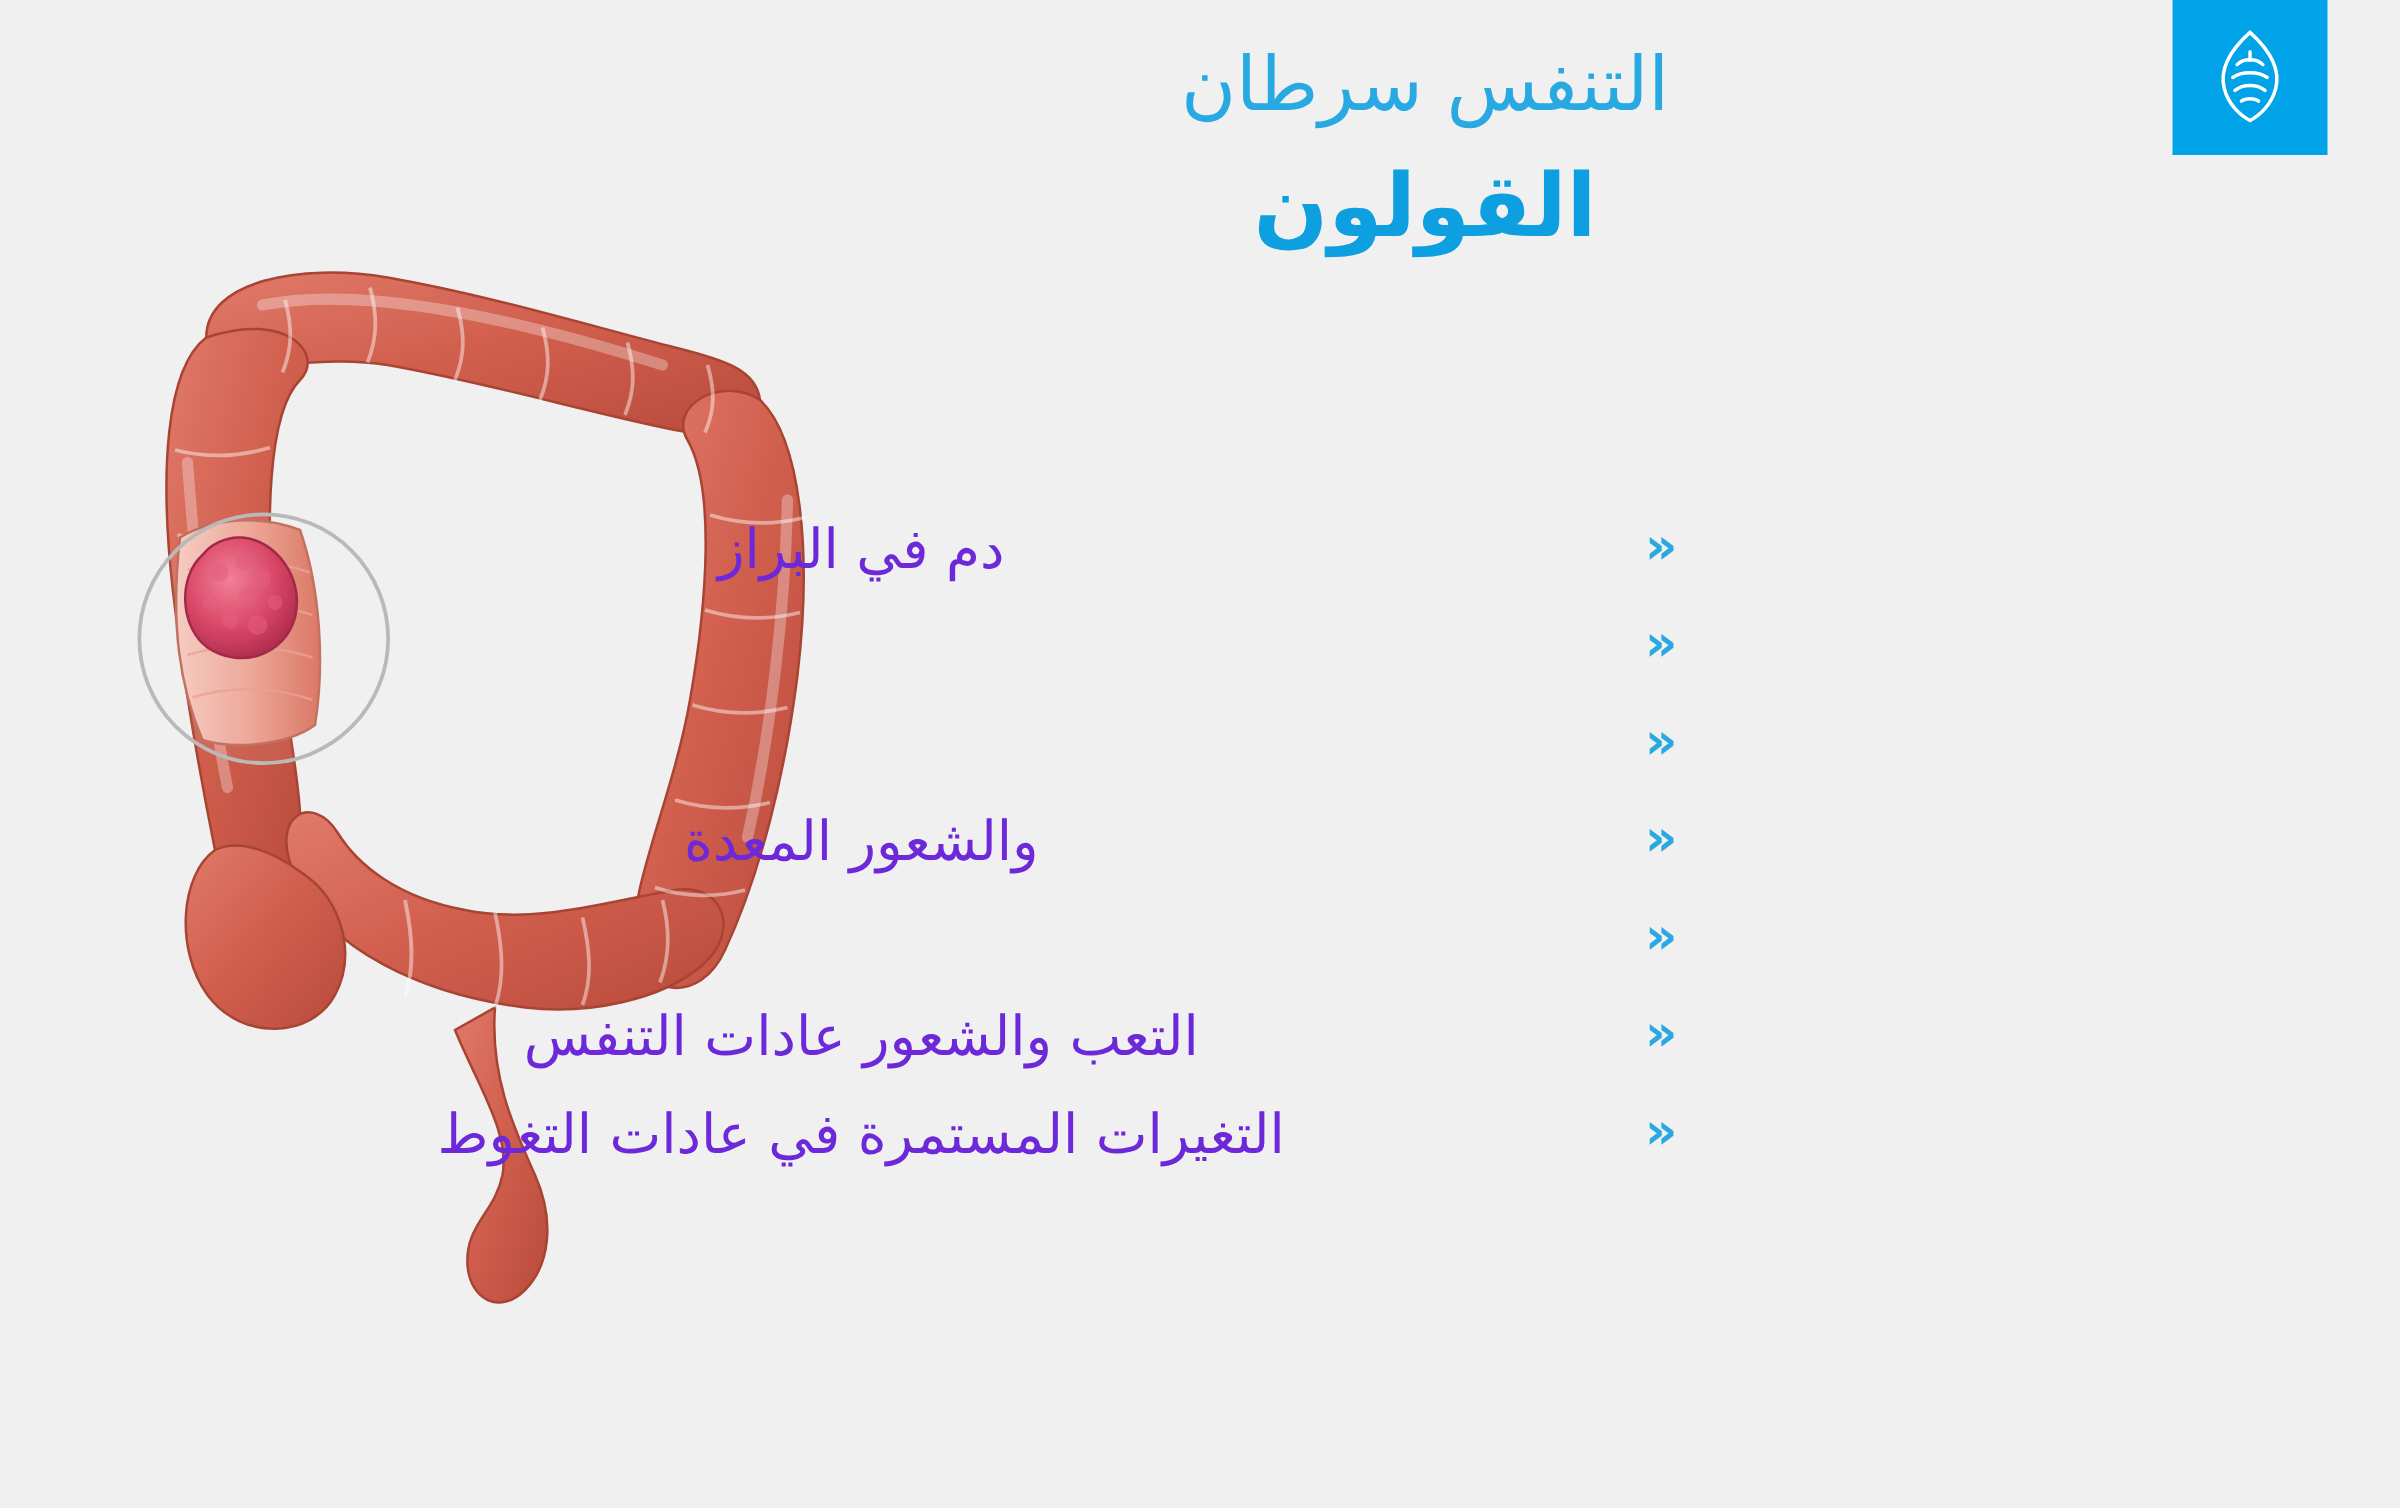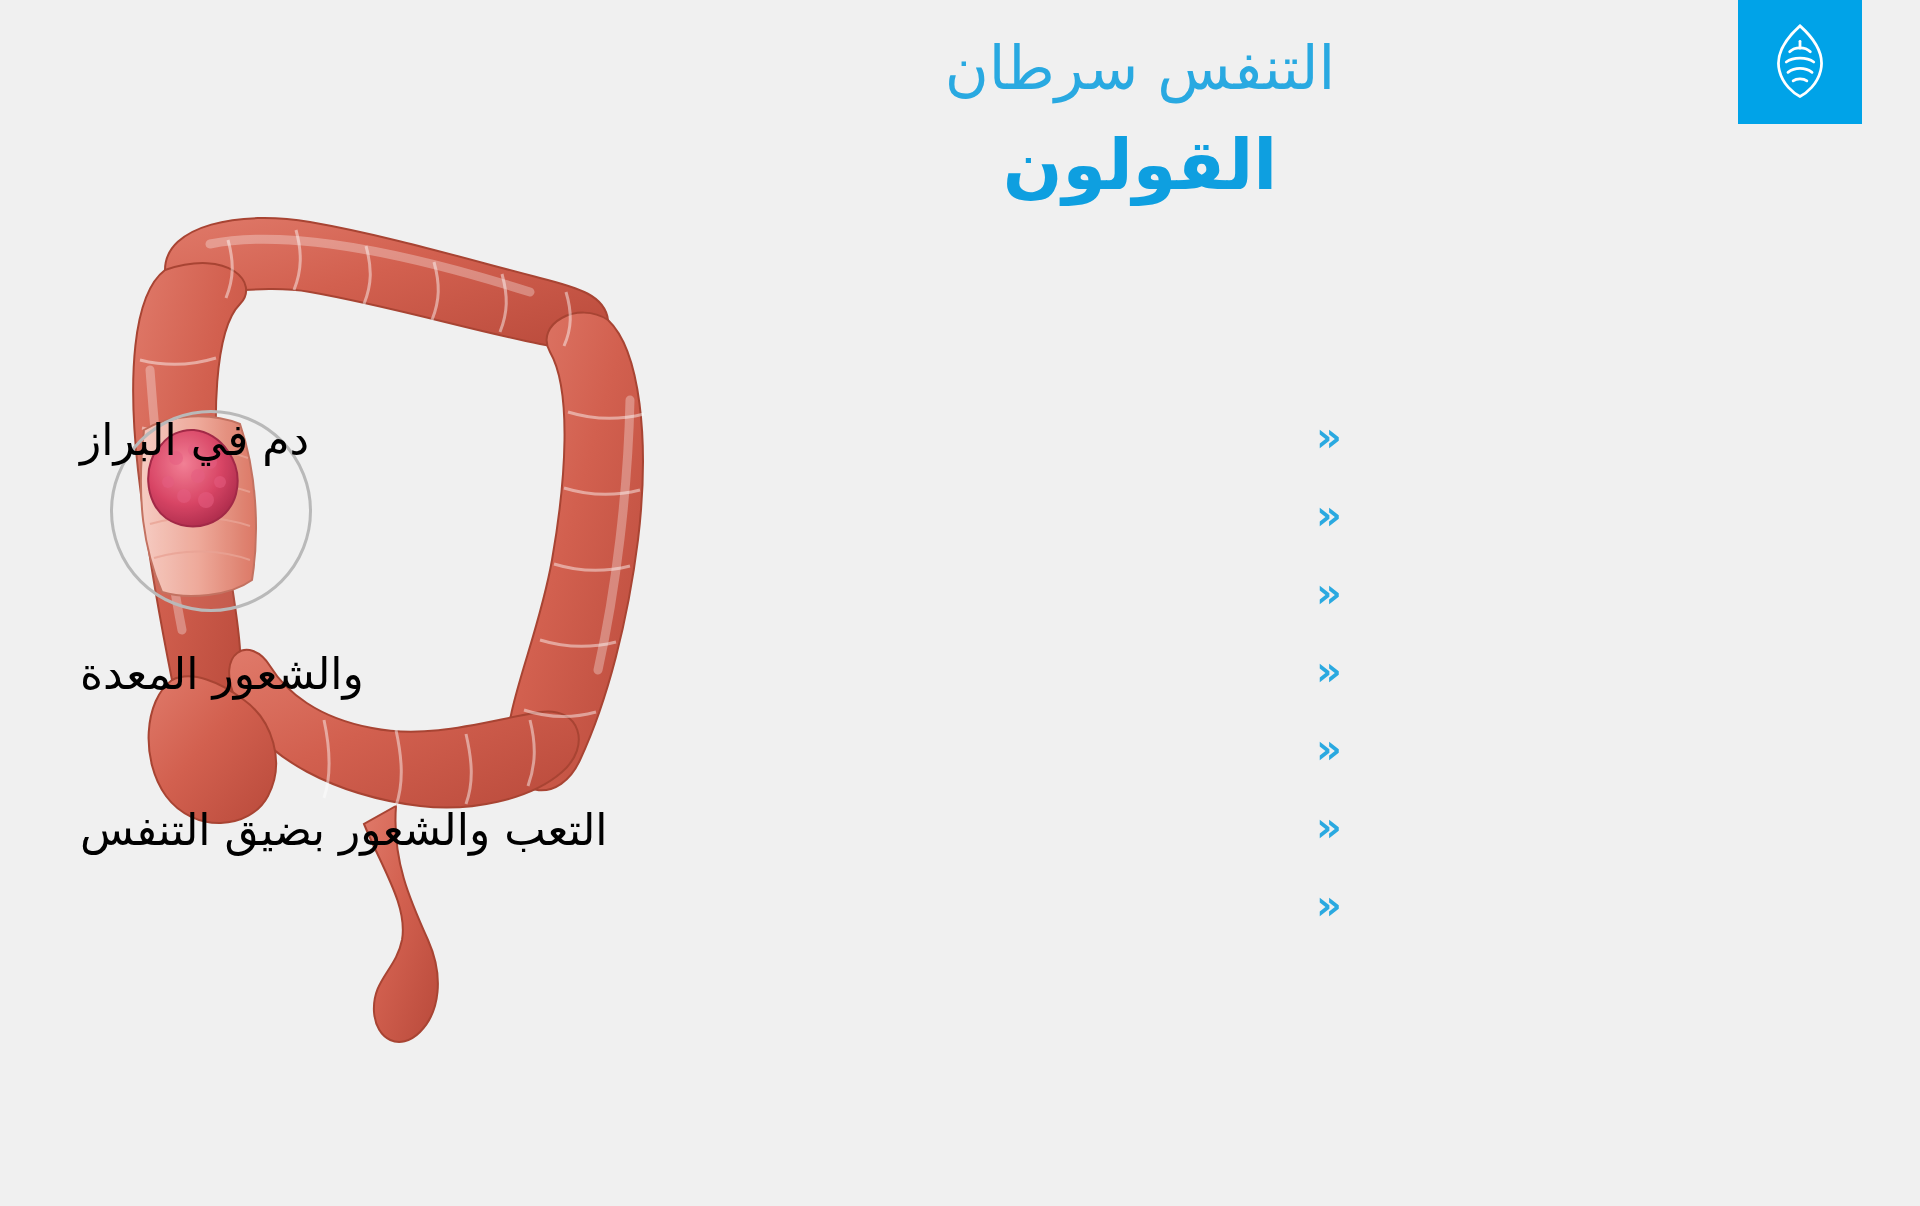--- a/index.html
+++ b/index.html
@@ -73,22 +73,22 @@
     width: 62px;
     text-align: center;
     color: #2aa9e0;
     font-size: 40px;
     line-height: 1;
     font-weight: bold;
     transform: translateY(-2px);
   }
   .symptom-text {
     flex: 1 1 auto;
-    text-align: left;
-    color: #000000;
+    text-align: center;
+    color: #6d28d9;
     font-size: 44px;
     line-height: 1.25;
     white-space: nowrap;
     padding-left: 10px;
   }
 
   
   .illustration {
     position: absolute;
     left: 110px;
@@ -247,20 +247,21 @@
     <span class="bullet-icon">«</span>
     <span class="symptom-text">والشعور المعدة</span>
   </div>
 
   <div class="symptom-row">
     <span class="bullet-icon">«</span>
   </div>
 
   <div class="symptom-row">
     <span class="bullet-icon">«</span>
-    <span class="symptom-text">التعب والشعور بضيق التنفس</span>
-  </div>
-
-  <div class="symptom-row">
-    <span class="bullet-icon">«</span>
+    <span class="symptom-text">التعب والشعور عادات التنفس</span>
+  </div>
+
+  <div class="symptom-row">
+    <span class="bullet-icon">«</span>
+    <span class="symptom-text">التغيرات المستمرة في عادات التغوط</span>
   </div>
 
 </div>
 
 </body></html>

